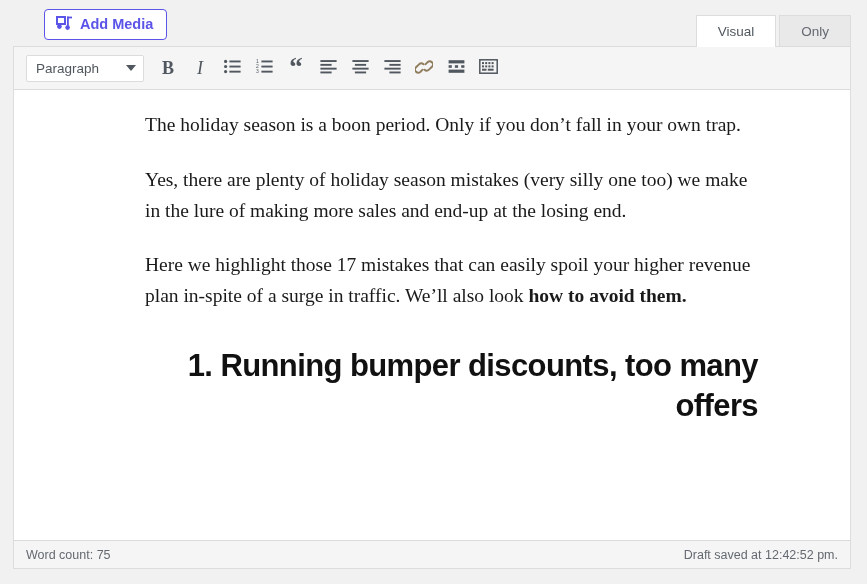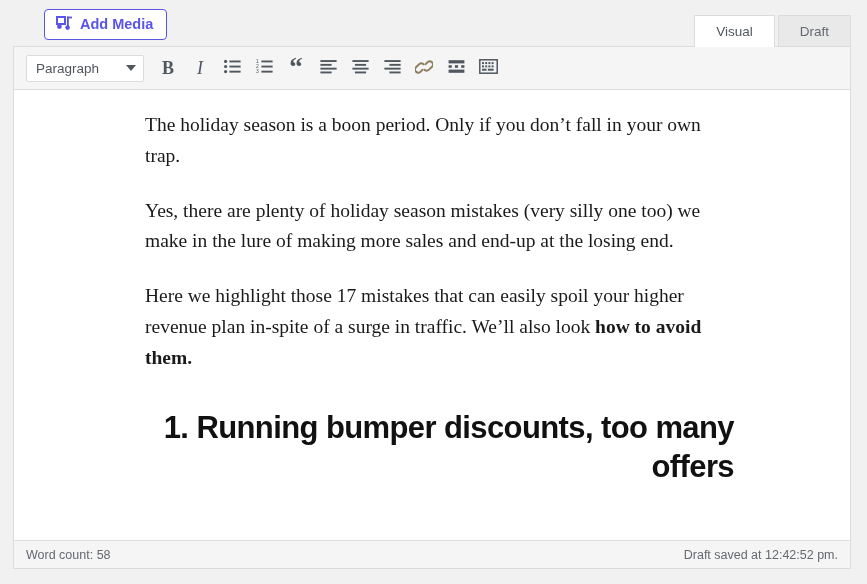--- a/index.html
+++ b/index.html
@@ -161,21 +161,21 @@
     line-height: 0.62;
     color: #50575e;
     display: block;
     margin-top: -2px;
   }
 
   
   .content-area {
     flex: 1 1 auto;
     background: #ffffff;
-    padding: 20px 116px 0 131px;
+    padding: 20px 92px 0 131px;
     overflow: hidden;
   }
   .content-inner {
     font-family: "Liberation Serif", serif;
     font-size: 19.5px;
     line-height: 1.58;
     color: #1a1a1a;
   }
   .content-inner p {
     margin: 0 0 24px 0;
@@ -219,21 +219,21 @@
         <rect x="11" y="0.6" width="1.8" height="10.2" fill="#5b54e8"></rect>
         <rect x="11" y="0.6" width="5" height="1.8" fill="#5b54e8"></rect>
         <circle cx="11.6" cy="11.6" r="2.3" fill="#5b54e8"></circle>
       </svg>
     </span>
     <span class="label">Add Media</span>
   </div>
 
   <div class="editor-tabs">
     <div class="editor-tab active">Visual</div>
-    <div class="editor-tab">Draft</div>
+    <div class="editor-tab">Only</div>
   </div>
 </div>
 
 <div class="editor-wrap">
 
   <div class="toolbar">
 
     <div class="format-select">
       <span>Paragraph</span>
       <span class="caret"></span>
@@ -355,16 +355,16 @@
   <div class="content-area">
     <div class="content-inner">
       <p>The holiday season is a boon period. Only if you don’t fall in your own trap.</p>
       <p>Yes, there are plenty of holiday season mistakes (very silly one too) we make in the lure of making more sales and end-up at the losing end.</p>
       <p><span>Here we highlight those 17 mistakes that can easily spoil your higher revenue plan in-spite of a surge in traffic. We’ll also look </span><strong>how to avoid them.</strong></p>
       <h2>1. Running bumper discounts, too many offers</h2>
     </div>
   </div>
 
   <div class="status-bar">
-    <span>Word count: 58</span>
+    <span>Word count: 75</span>
     <span>Draft saved at 12:42:52 pm.</span>
   </div>
 </div>
 
 </body></html>

